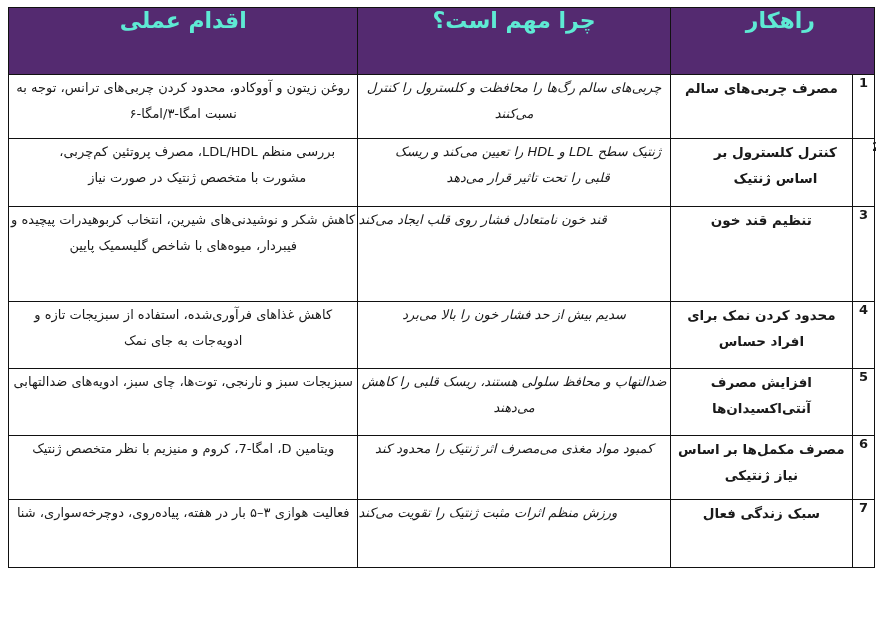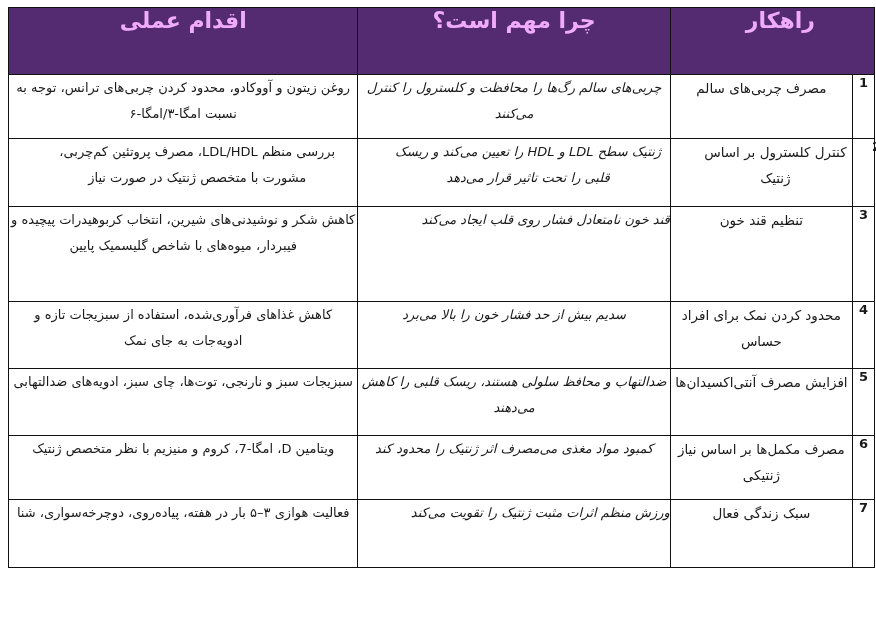--- a/index.html
+++ b/index.html
@@ -24,21 +24,21 @@
       font-family: "DejaVu Sans", sans-serif;
       color: #1a1a1a;
     }
     table.plan td, table.plan th {
       border: 1.3px solid #111111;
       vertical-align: top;
       padding: 0;
     }
     th.head {
       background: #542a70;
-      color: #f0abfc;
+      color: #5eead4;
       font-weight: bold;
       font-size: 22px;
       height: 66px;
       vertical-align: middle;
       text-align: center;
     }
     th.head.first {
       text-align: center;
       padding-left: 16px;
     }
@@ -49,21 +49,21 @@
 
     td.num {
       font-size: 13px;
       font-weight: bold;
       text-align: center;
       padding-top: 14px;
       border-left: 1px solid #111;
     }
     td.strategy {
       font-size: 13.5px;
-      font-weight: normal;
+      font-weight: bold;
       text-align: center;
       line-height: 26px;
       padding: 10px 6px 6px 6px;
     }
     td.why {
       font-size: 13px;
       text-align: center;
       line-height: 26px;
       padding: 5px 8px 4px 8px;
       font-style: italic;
@@ -74,21 +74,21 @@
       line-height: 26px;
       padding: 5px 8px 4px 8px;
     }
     tr.r1 td { height: 63px; }
     tr.r2 td { height: 67px; padding-left: 28px; }
     tr.r3 td { height: 94px; }
     tr.r4 td { height: 66px; }
     tr.r5 td { height: 66px; margin-top: 24px; }
     tr.r6 td { height: 63px; }
     tr.r7 td { height: 67px; }
-    tr.r3 td.why, tr.r7 td.why { text-align: right; }
+    tr.r3 td.why, tr.r7 td.why { text-align: left; }
   </style>
 </head>
 <body>
 
 <div class="wrap">
   <table class="plan">
     <colgroup>
       <col class="c-num">
       <col class="c-strategy">
       <col class="c-why">

